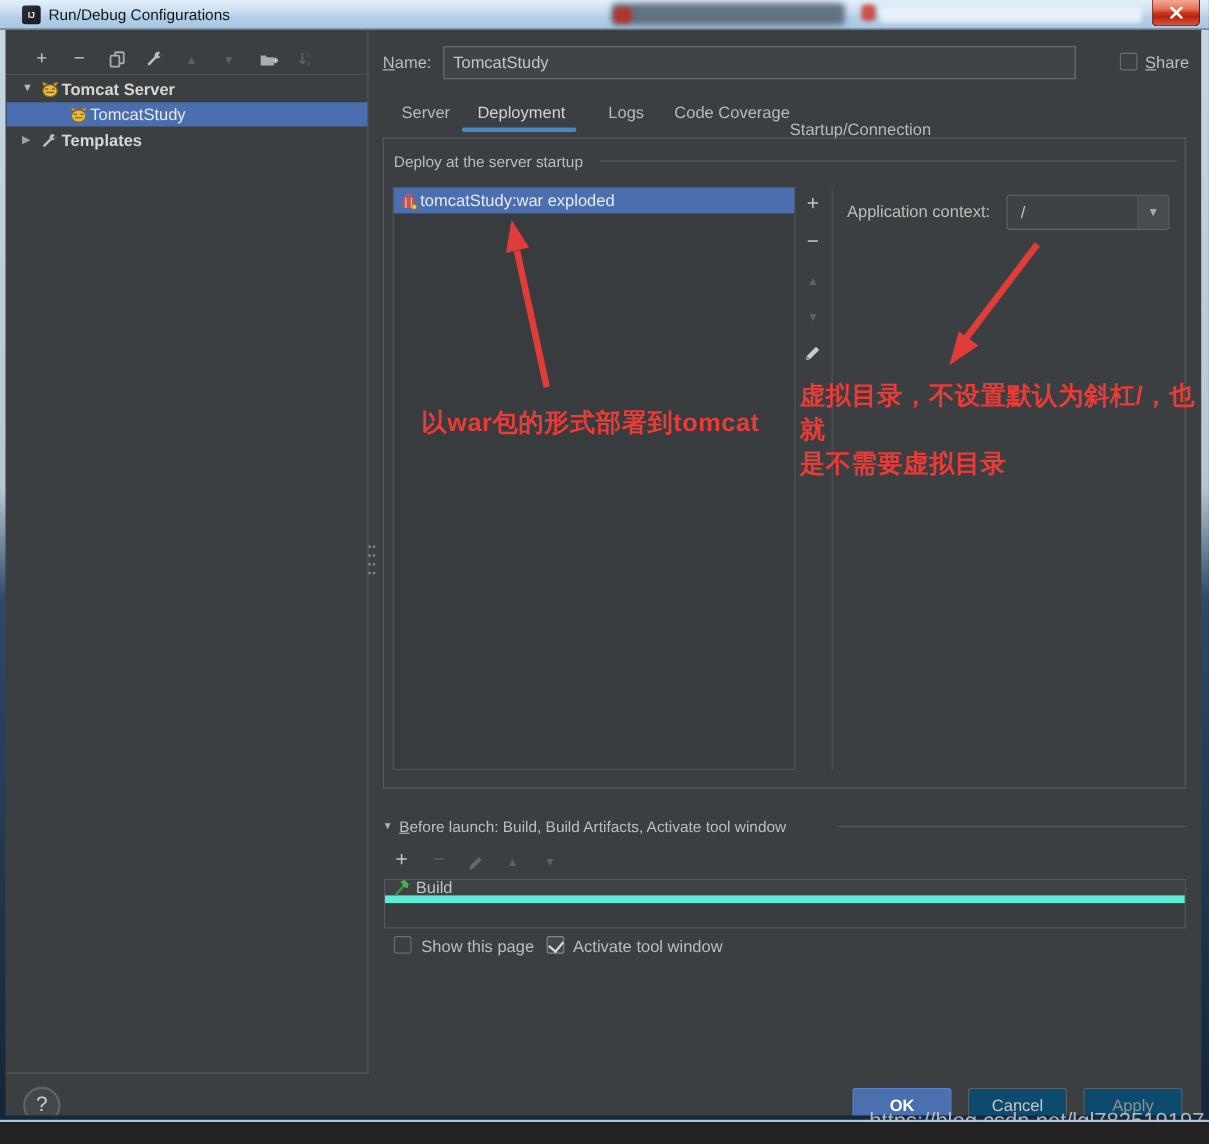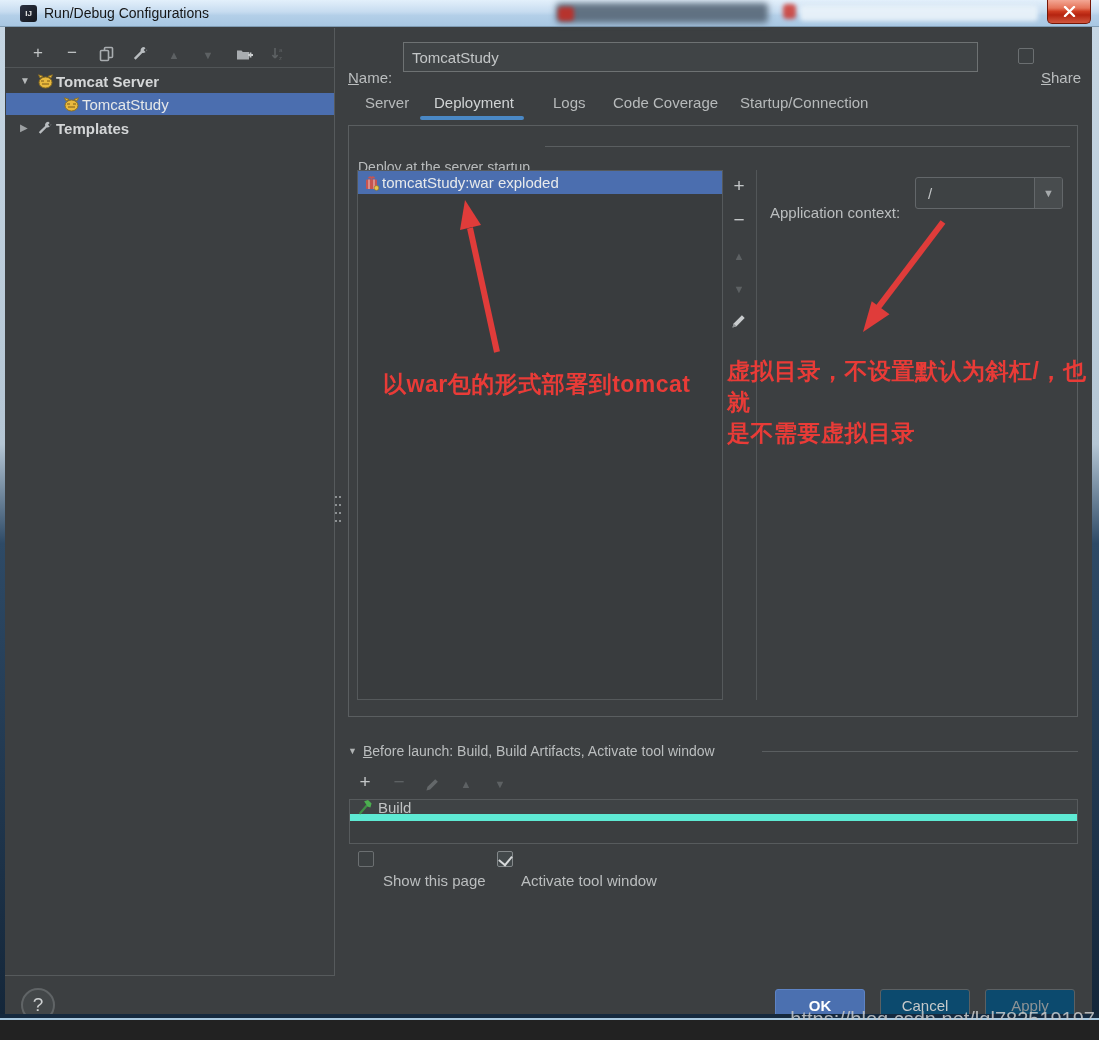--- a/index.html
+++ b/index.html
@@ -31,21 +31,21 @@
     border:1px solid #741707; border-top:none; border-radius:0 0 5px 5px;
     display:flex; align-items:center; justify-content:center;
   }
   .frame-l,.frame-r{ position:absolute; top:27px; bottom:0; z-index:30;
     background:linear-gradient(180deg,#c6d6e3 0%,#b5c6d4 42%,#2e4a66 52%,#142639 100%);}
   .frame-l{ left:0; width:5px; }
   .frame-r{ right:0; width:7px; }
   .frame-b{ position:absolute; left:0; right:0; bottom:0; height:6px; z-index:30;
     background:#15293e; border-bottom:2px solid #a9c9e0;}
   
-  .abs{ position:absolute;margin-top:20px; }
+  .abs{ position:absolute; }
   .ico{ display:inline-flex; align-items:center; justify-content:center; }
   .tbico{ position:absolute; width:20px; height:20px; display:flex; align-items:center; justify-content:center;
           font-size:17px; color:#c3c6c7; }
   .tbico.dis{ color:#5d6163; }
   .tri{ font-size:11px; line-height:1; }
   
   .sidebar{ position:absolute; left:5px; top:28px; width:330px; height:948px;
     border-right:1px solid #565a5c; border-bottom:1px solid #565a5c; }
   .sb-sep{ position:absolute; left:5px; top:67px; width:330px; height:1px; background:#515557; }
   .trow{ position:absolute; left:6px; width:328px; height:22px; display:flex; align-items:center;
@@ -205,21 +205,21 @@
 
   <div class="abs lbl" style="left:348px;top:49px;"><span class="mn">N</span><span>ame:</span></div>
   <input class="name-field" value="TomcatStudy" style="">
   <div class="cb" style="left:1018px;top:48px;"></div>
   <div class="abs lbl" style="left:1041px;top:49px;"><span class="mn">S</span><span>hare</span></div>
 
   <div class="tab" style="left:365px;">Server</div>
   <div class="tab sel" style="left:434px;">Deployment</div>
   <div class="tab" style="left:553px;">Logs</div>
   <div class="tab" style="left:613px;">Code Coverage</div>
-  <div class="tab" style="left:740px;">Startup/Connection</div>
+  <div class="tab" style="left:718px;margin-top:16px;">Startup/Connection</div>
   <div class="tab-underline" style="background:#4a88c5"></div>
 
   <div class="dep-panel"></div>
   <div class="abs" style="left:358px;top:139px;font-size:14px;color:#b9bcbd;">Deploy at the server startup</div>
   <div class="sec-line" style="left:545px;top:146px;width:525px;"></div>
 
   <div class="dep-list"></div>
   <div class="dep-row" style="background:#4b6eaf;">
     <span class="ico" style="width:24px;padding-left:4px;">
       <svg width="16" height="16" viewBox="0 0 16 16">
@@ -252,21 +252,21 @@
       </span>
   </div>
 
   <svg class="overlay" width="1099" height="1040">
     <line x1="497" y1="352" x2="470" y2="228" stroke="#e03c3a" stroke-width="6"></line>
     <polygon points="465,200 481,225 460,230" fill="#e03c3a"></polygon>
     <line x1="943" y1="222" x2="877" y2="309" stroke="#e03c3a" stroke-width="6"></line>
     <polygon points="863,332 889.5,314.2 871.7,301.2" fill="#e03c3a"></polygon>
   </svg>
   <div class="red-note" style="left:383px;top:369px;color:#e93b37;">以war包的形式部署到tomcat</div>
-  <div class="red-note" style="left:727px;top:356px;color:#e93b37;">
+  <div class="red-note" style="left:727px;top:344px;color:#e93b37;">
     <div>虚拟目录，不设置默认为斜杠/，也就</div>
     <div>是不需要虚拟目录</div>
   </div>
 
   <div class="bl-title">
     <span class="expander tri">▼</span>
     <span><span class="mn">B</span><span>efore launch: Build, Build Artifacts, Activate tool window</span></span>
   </div>
   <div class="sec-line" style="left:762px;top:751px;width:316px;"></div>
 

